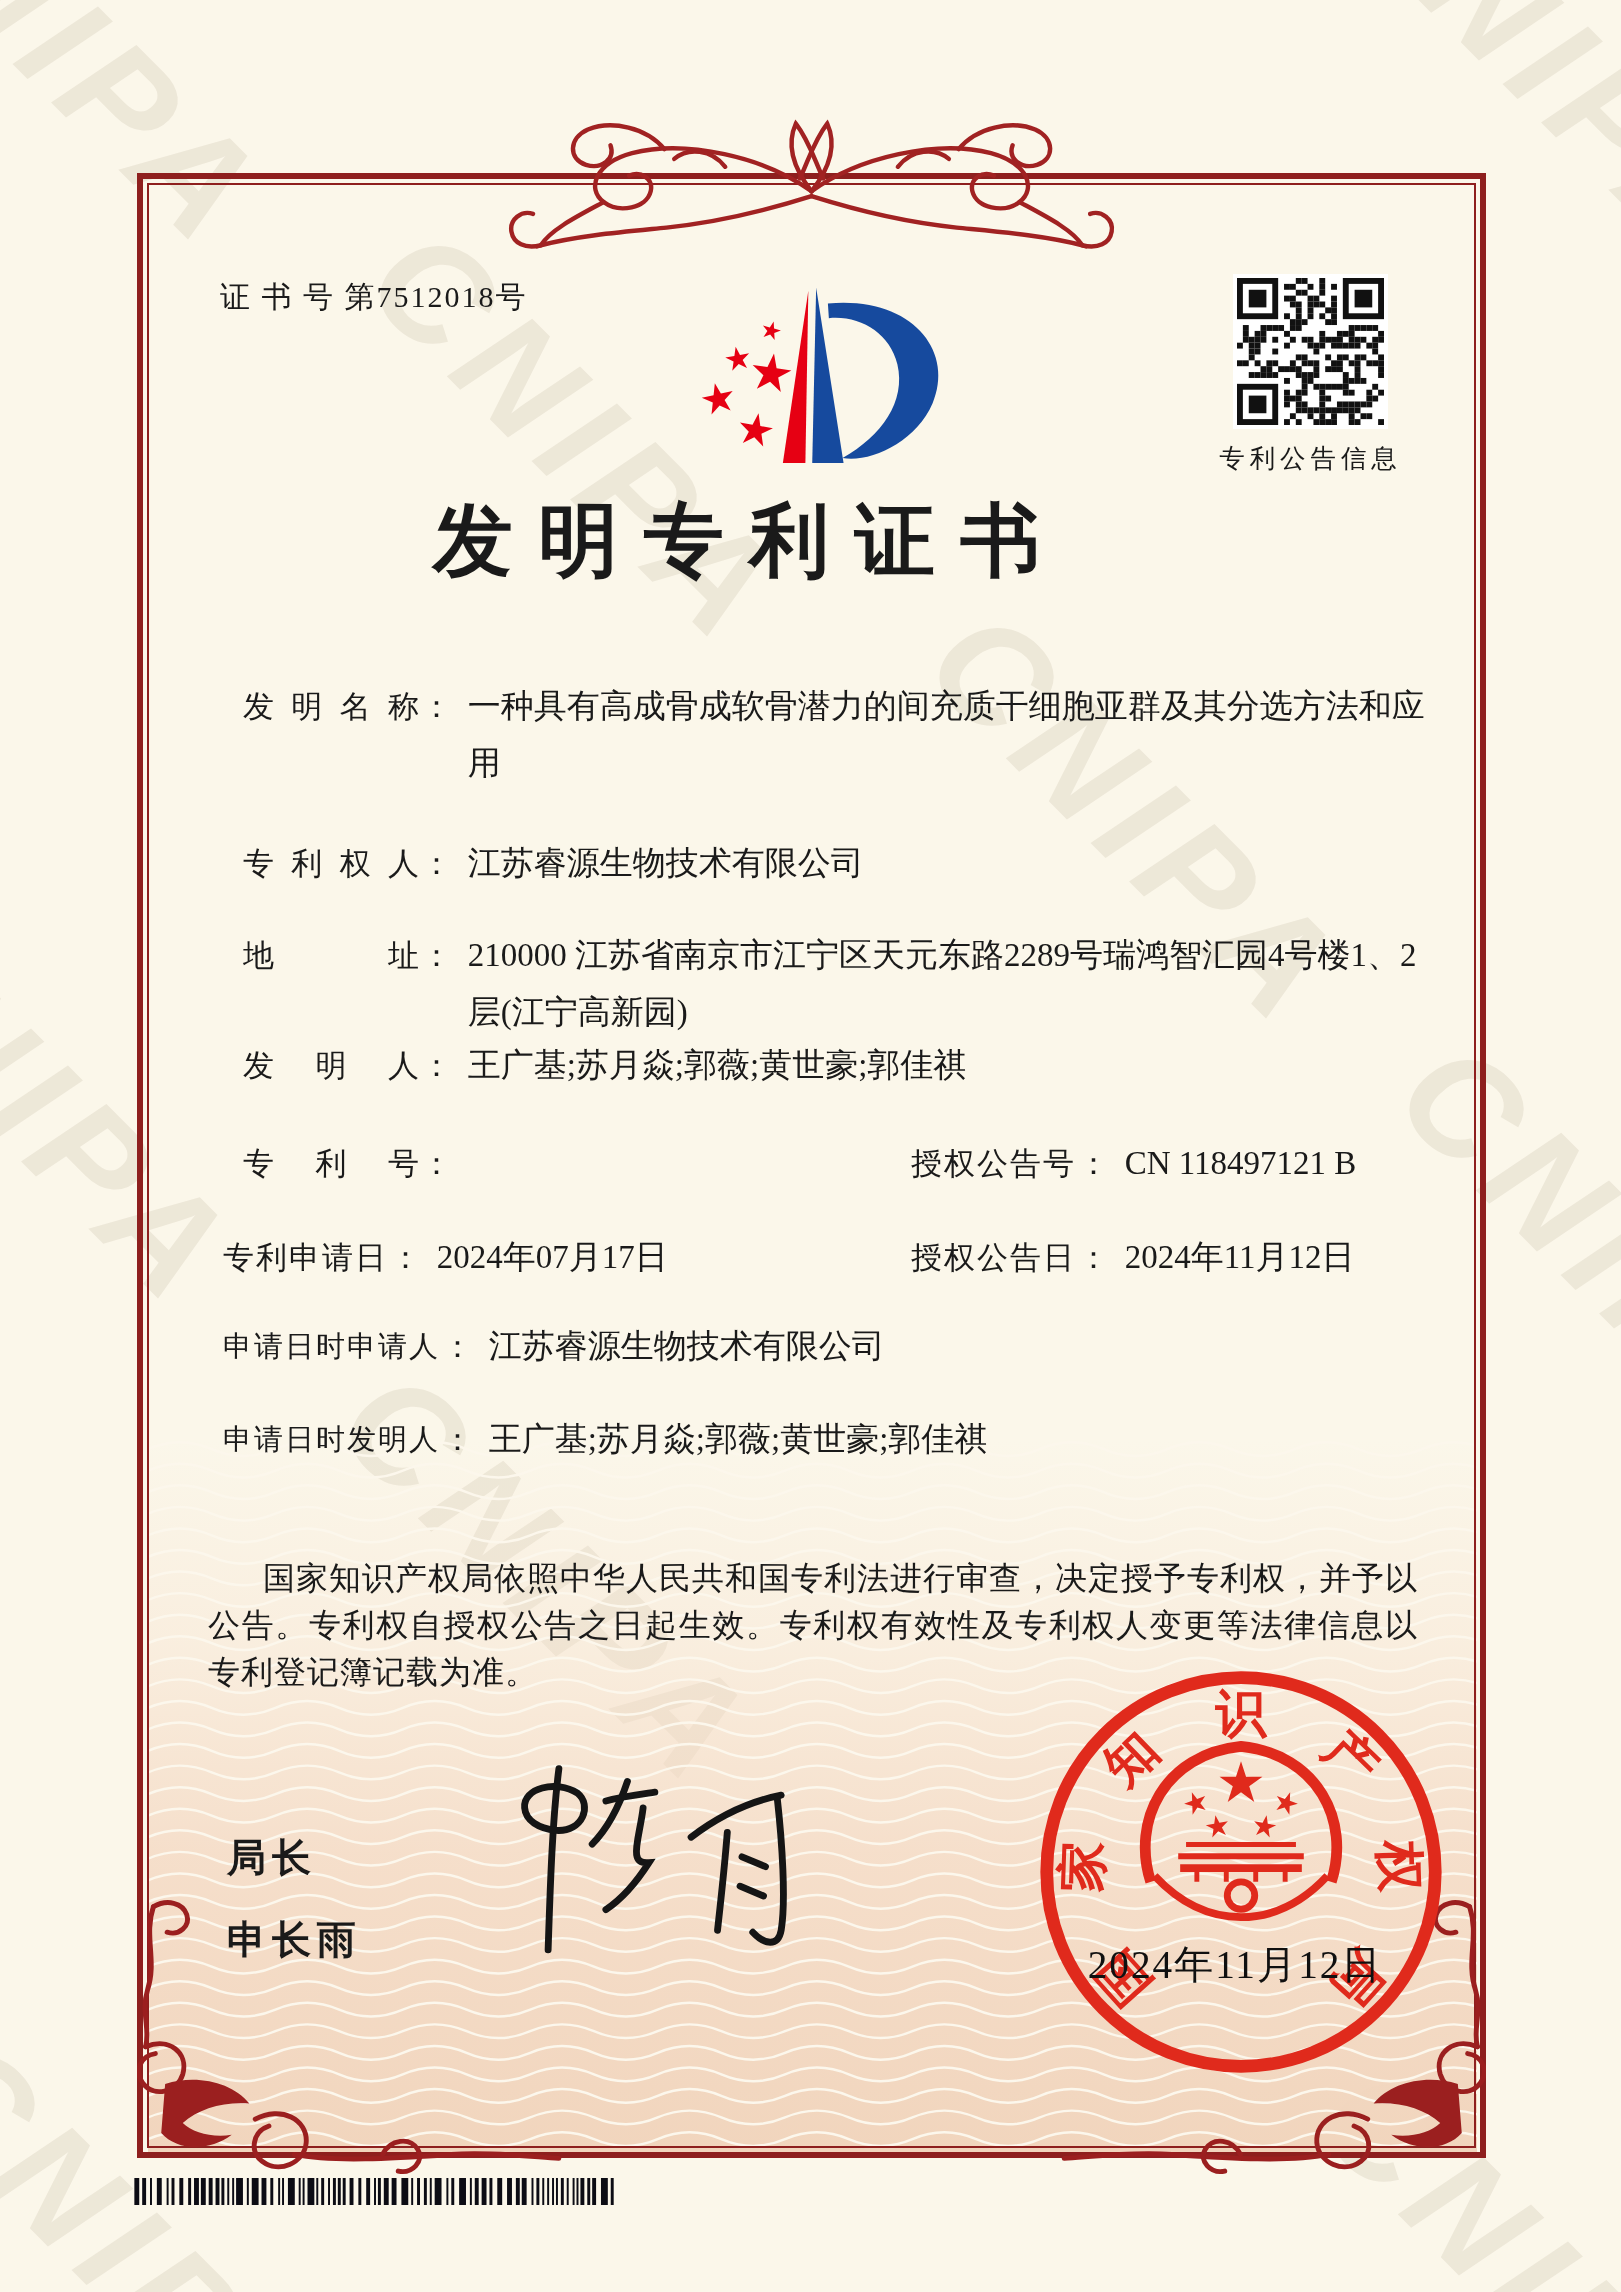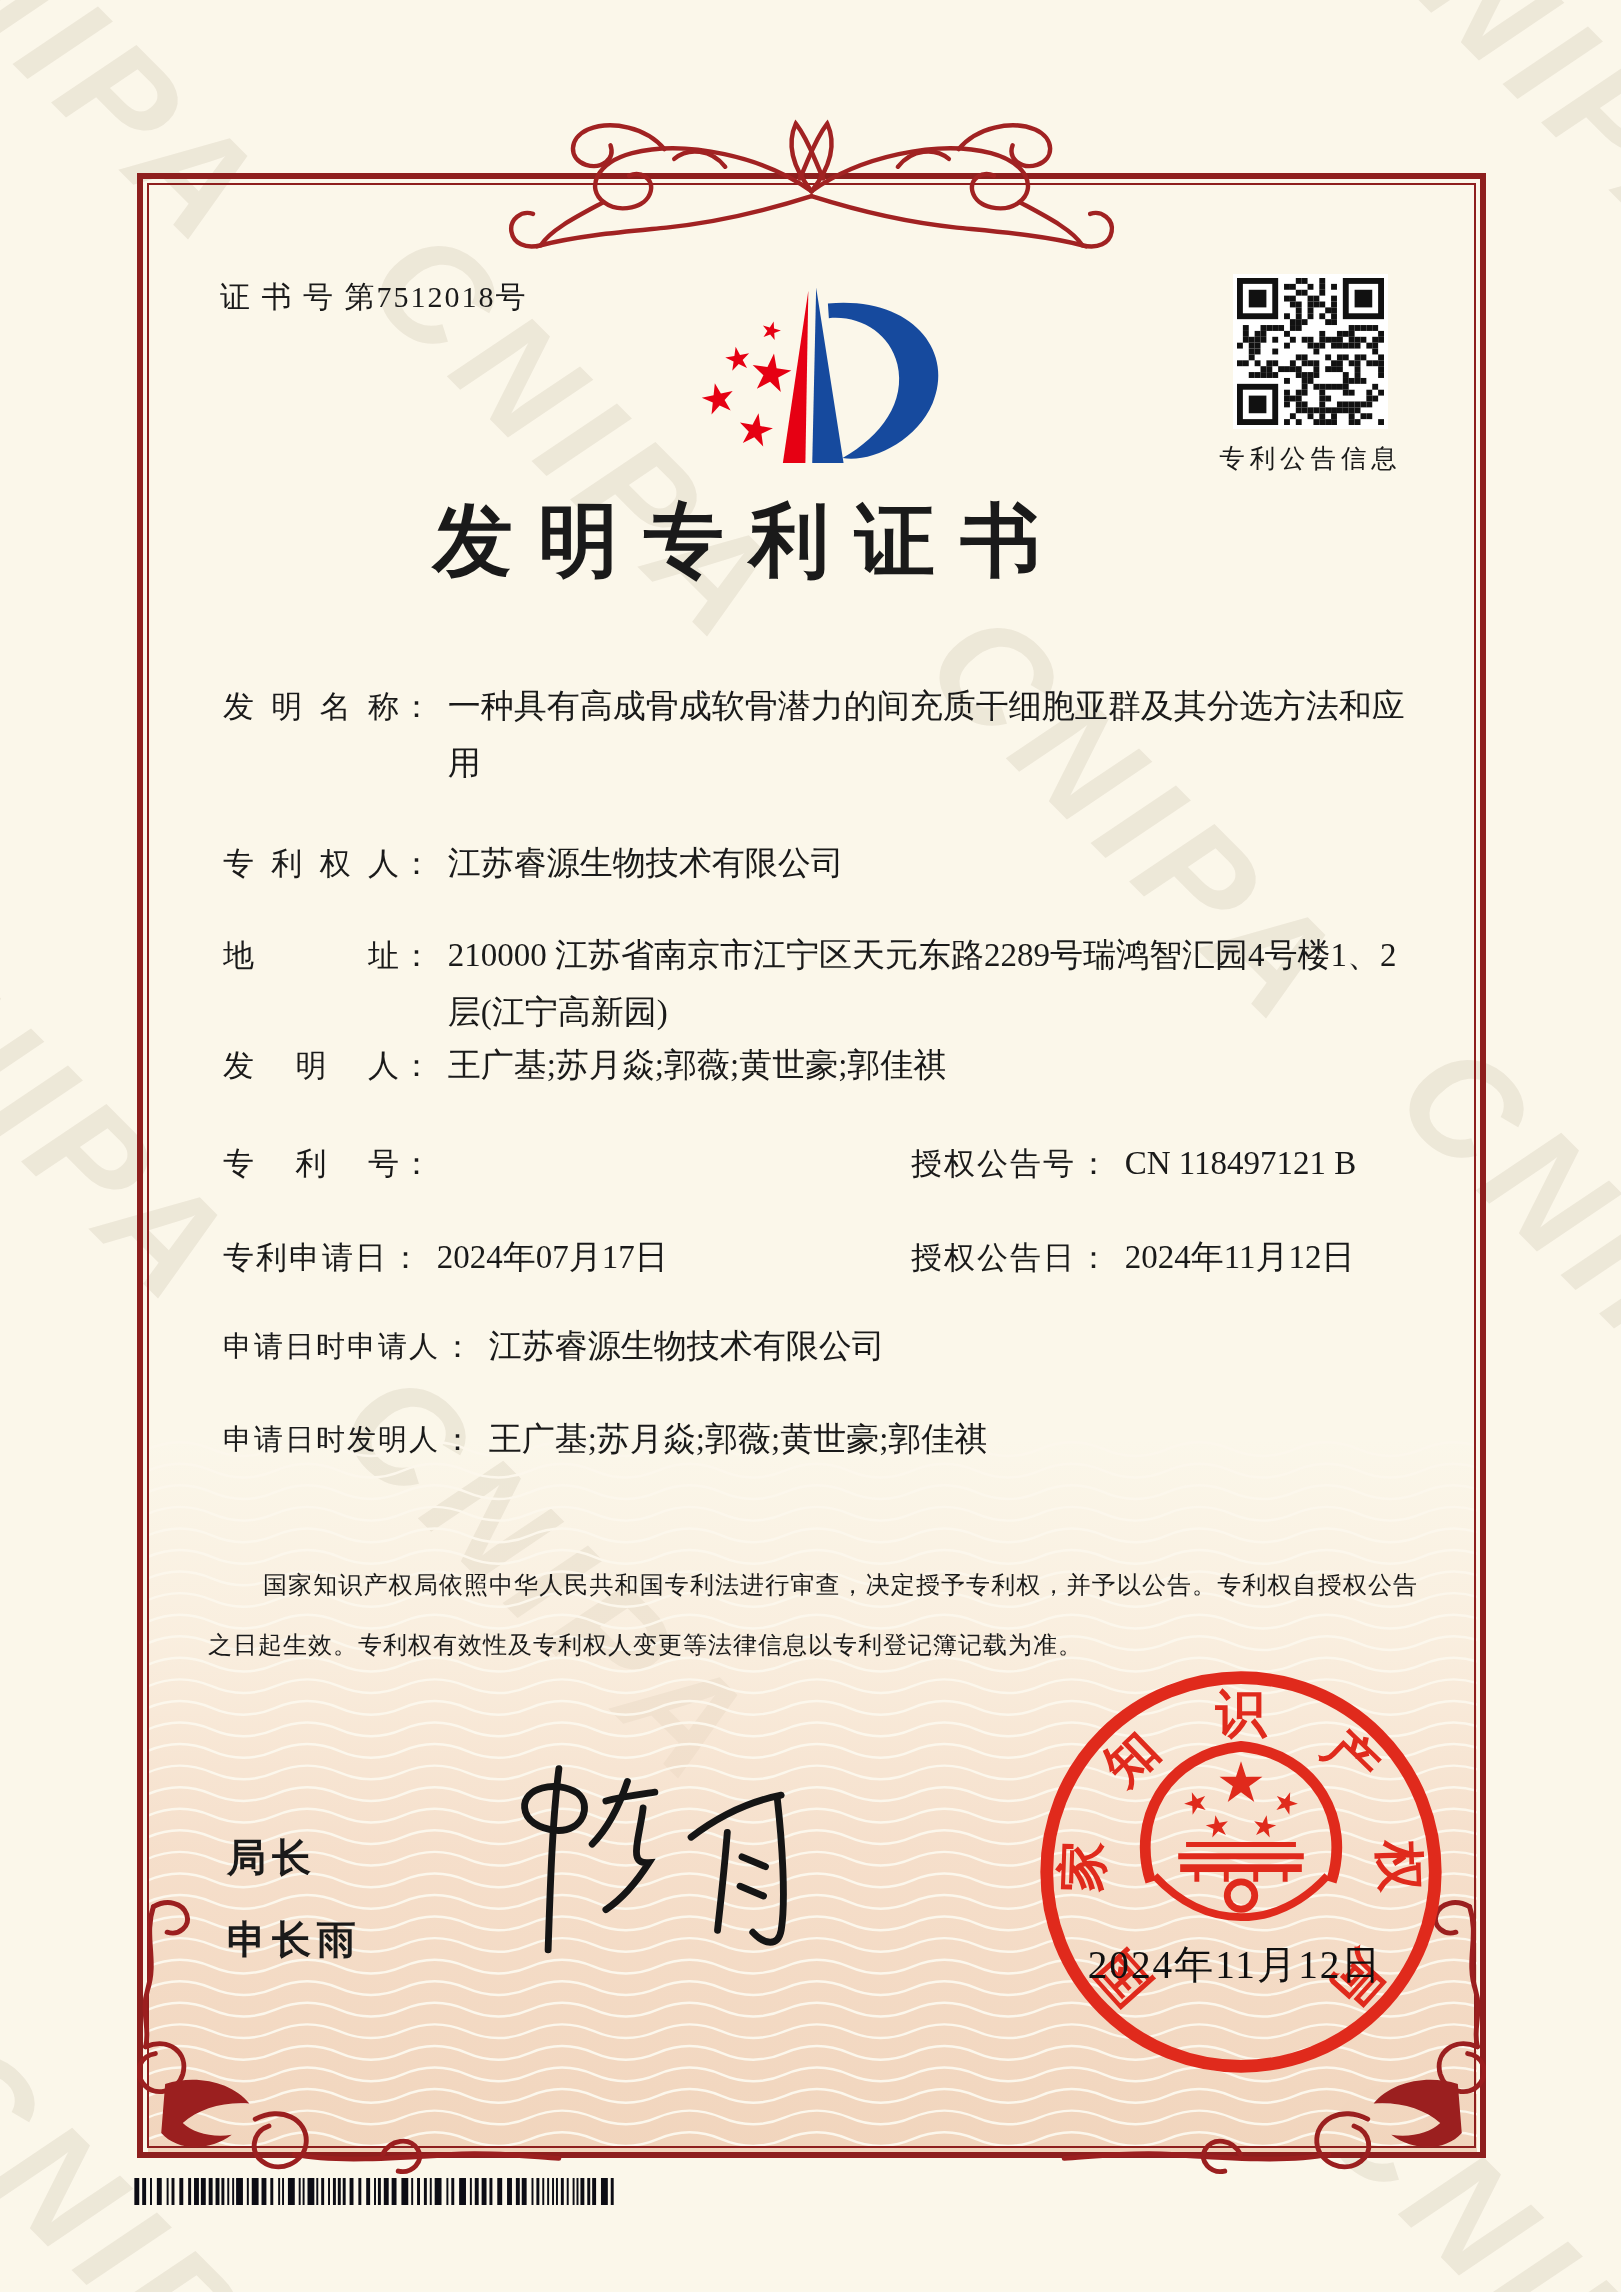--- a/index.html
+++ b/index.html
@@ -33,28 +33,28 @@
   .qr-caption{position:absolute;left:1190px;top:441px;width:241px;text-align:center;
       font-size:25.5px;letter-spacing:4.9px;}
 
   .title{position:absolute;left:131px;top:488px;width:1211px;text-align:center;
       font-size:80px;font-weight:bold;letter-spacing:25.5px;text-indent:25.5px;}
 
   
   .row{position:absolute;left:223px;width:1225px;display:flex;align-items:flex-start;
       font-size:33px;line-height:57px;}
   .lbl{font-size:31px;flex:none;letter-spacing:2px;}
-  .lbl.spread{display:inline-block;width:176px;text-align:justify;text-align-last:justify;letter-spacing:0;}
+  .lbl.spread{display:inline-block;width:176px;text-align:justify;text-align-last:justify;letter-spacing:0;margin-left:20px;}
   .colon{flex:none;font-size:31px;margin-left:2px;}
   .val{margin-left:15.7px;}
   .val.wide{width:975px;}
   .rcol{position:absolute;left:688px;top:0;display:flex;align-items:center;}
 
-  .legal{position:absolute;left:208px;top:1555px;width:1210px;font-size:24px;
-      line-height:60px;text-align:justify;text-indent:55px;letter-spacing:1px;}
+  .legal{position:absolute;left:208px;top:1555px;width:1210px;font-size:32px;
+      line-height:47px;text-align:justify;text-indent:55px;letter-spacing:1px;}
 
   .officer{position:absolute;left:227px;font-size:39px;font-weight:bold;
       font-family:"Liberation Sans","DejaVu Sans",sans-serif;letter-spacing:5.9px;}
 
   .footer-page{position:absolute;left:137px;top:2092px;width:1349px;text-align:center;
       font-size:29px;letter-spacing:2px;}
 
   svg text.arc{font-family:"Liberation Serif","DejaVu Serif",serif;font-weight:bold;}
 </style>
 </head>

